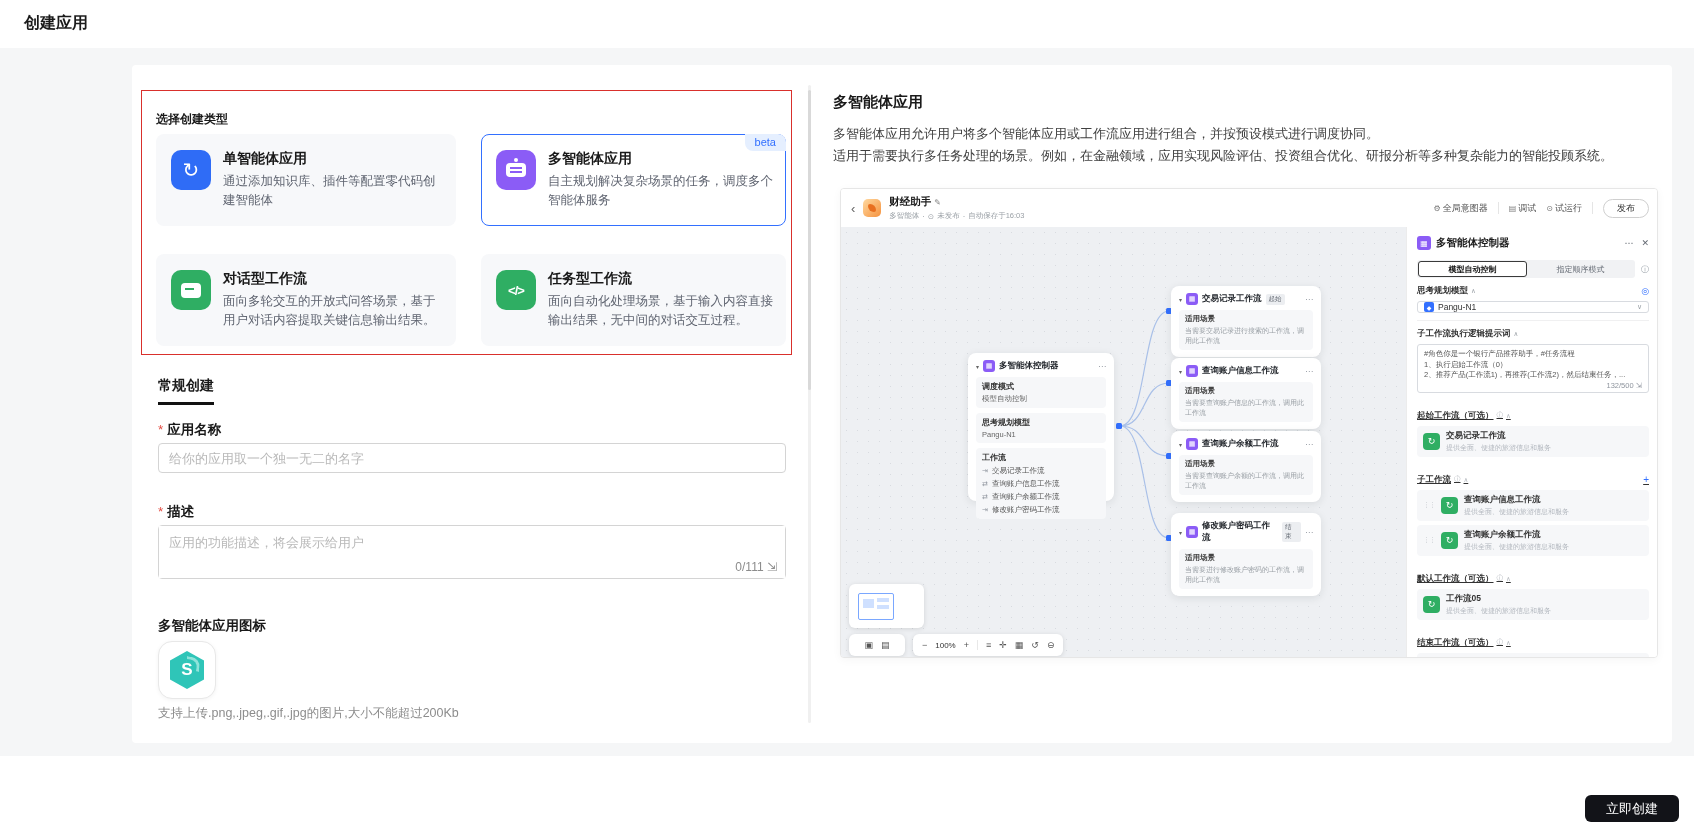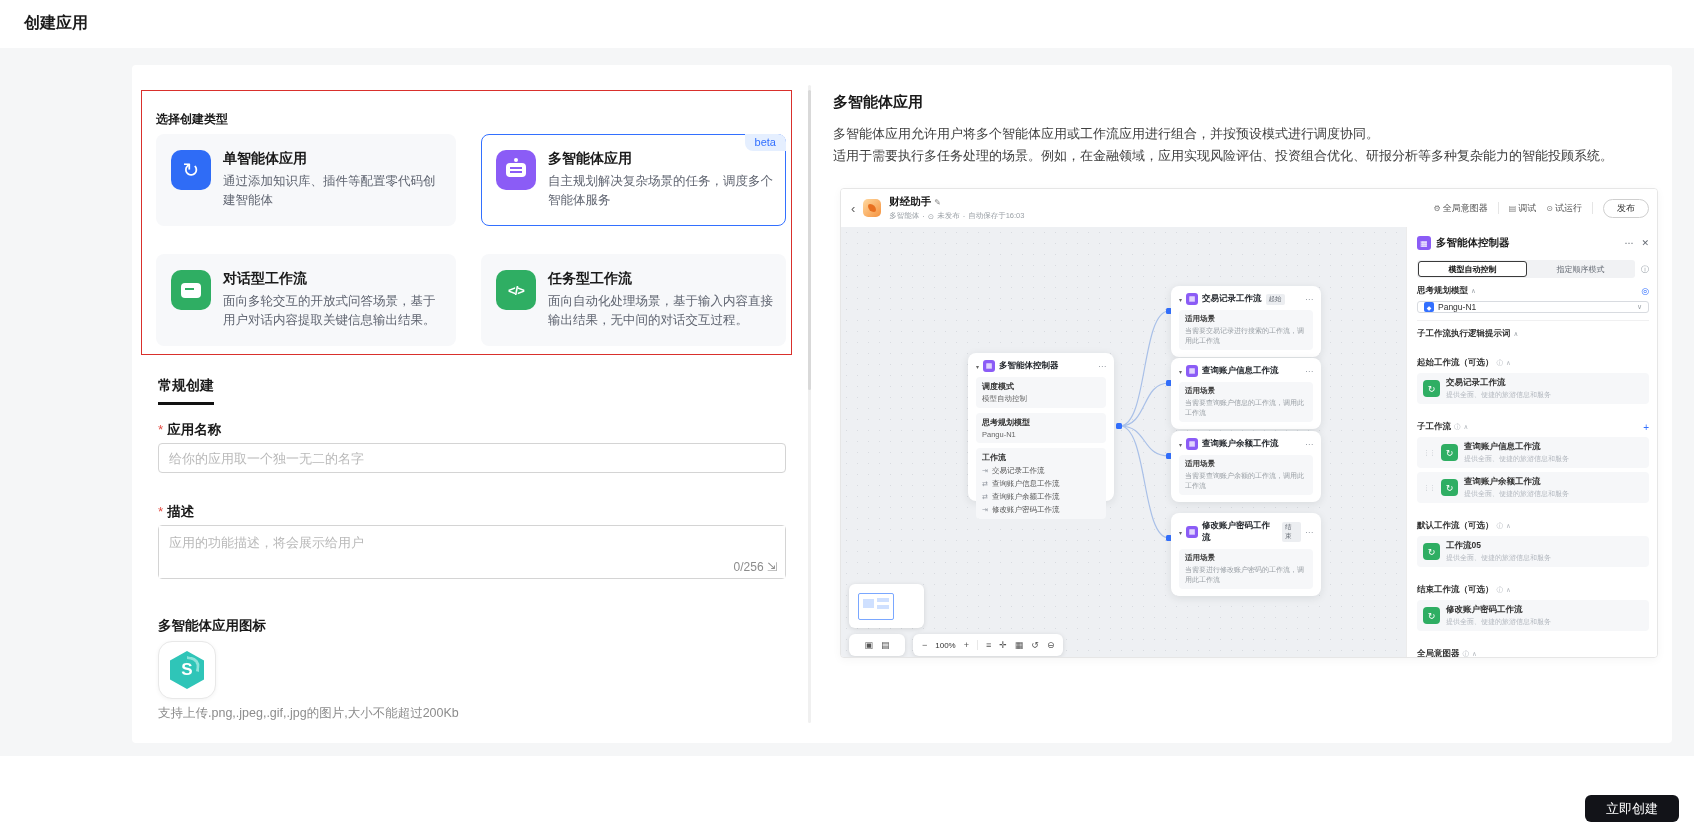--- a/index.html
+++ b/index.html
@@ -112,21 +112,21 @@
   .p-rowlabel .g { font-size:6.5px; color:#9aa0a6; font-weight:normal; }
   .p-rowlabel .right-ico { margin-left:auto; color:#3370ff; font-size:9px; font-weight:normal; }
   .p-select { margin-top:4px; height:20px; border:1px solid #d8dbe0; border-radius:3px; display:flex; align-items:center; gap:4px; padding:0 6px; }
   .ps-ico { width:10px; height:10px; border-radius:2px; background:#3370ff; color:#fff; font-size:6px; display:flex; align-items:center; justify-content:center; }
   .ps-txt { font-size:8.5px; color:#333; flex:1; }
   .ps-chev { font-size:7px; color:#9aa0a6; }
   .p-divider { margin-top:7px; border-top:1px solid #f0f0f1; }
   .p-prompt { margin-top:4px; border:1px solid #d8dbe0; border-radius:3px; padding:4px 6px 2px; }
   .p-line { font-size:7.5px; color:#555; line-height:10.5px; white-space:nowrap; overflow:hidden; }
   .p-counter { text-align:right; font-size:7.5px; color:#8f959e; }
-  .p-sec { margin-top:17px; display:flex; align-items:center; gap:3px; font-size:8.5px; font-weight:bold; color:#333; }
+  .p-sec { margin-top:17px; display:flex; align-items:center; gap:3px; font-size:8.5px; font-weight:bold; color:#333;text-decoration:underline; }
   .p-sec .g { font-size:6.5px; color:#b0b5bb; font-weight:normal; }
   .p-sec .add { margin-left:auto; color:#3370ff; font-size:10px; font-weight:normal; }
   .p-card { margin-top:4px; background:#f6f7f9; border-radius:4px; padding:4px 6px; display:flex; align-items:center; gap:6px; }
   .drag { color:#c0c4ca; font-size:7px; line-height:6px; letter-spacing:-1px; }
   .pc-ico { width:17px; height:17px; border-radius:4px; background:#2fae63; color:#fff; font-size:9px; display:flex; align-items:center; justify-content:center; flex:none; }
   .pc-name { font-size:8.5px; font-weight:bold; color:#333; }
   .pc-desc { font-size:7px; color:#b3b8bf; margin-top:1px; }
 
   
   .submit-btn { position:absolute; left:1585px; top:795px; width:94px; height:27px; background:#121318; color:#fff; font-size:13px; border:none; border-radius:6px; display:flex; align-items:center; justify-content:center; }
@@ -192,21 +192,21 @@
   <div class="field-label" style="left:26px; top:356px;">
     <span class="req">*</span><span>应用名称</span>
   </div>
   <input class="text-input" type="text" placeholder="给你的应用取一个独一无二的名字" style="">
 
   <div class="field-label" style="left:26px; top:438px;">
     <span class="req">*</span><span>描述</span>
   </div>
   <div class="textarea-wrap">
     <textarea placeholder="应用的功能描述，将会展示给用户" style=""></textarea>
-    <div class="ta-counter"><span>0/256</span> <span>⇲</span></div>
+    <div class="ta-counter"><span>0/111</span> <span>⇲</span></div>
   </div>
 
   <div class="field-label" style="left:26px; top:552px;">多智能体应用图标</div>
   <div class="upload-box">
     <div class="hexagon">S<span class="hex-swoosh"></span></div>
   </div>
   <div class="upload-hint">支持上传.png,.jpeg,.gif,.jpg的图片,大小不能超过200Kb</div>
 
   <div class="col-divider"></div>
   <div class="col-divider-thumb"></div>
@@ -401,20 +401,26 @@
         <span class="ps-txt">Pangu-N1</span>
         <span class="ps-chev">∨</span>
       </div>
 
       <div class="p-divider"></div>
 
       <div class="p-rowlabel">
         <span>子工作流执行逻辑提示词</span>
         <span class="g">∧</span>
       </div>
+      <div class="p-prompt">
+        <div class="p-line">#角色你是一个银行产品推荐助手，#任务流程</div>
+        <div class="p-line">1、执行启始工作流（0）</div>
+        <div class="p-line">2、推荐产品(工作流1)，再推荐(工作流2)，然后结束任务，...</div>
+        <div class="p-counter"><span>132/500</span> <span>⇲</span></div>
+      </div>
 
       <div class="p-sec">
         <span>起始工作流（可选）</span>
         <span class="g">ⓘ</span>
         <span class="g">∧</span>
       </div>
       <div class="p-card">
         <span class="pc-ico">↻</span>
         <span>
             <div class="pc-name">交易记录工作流</div>

